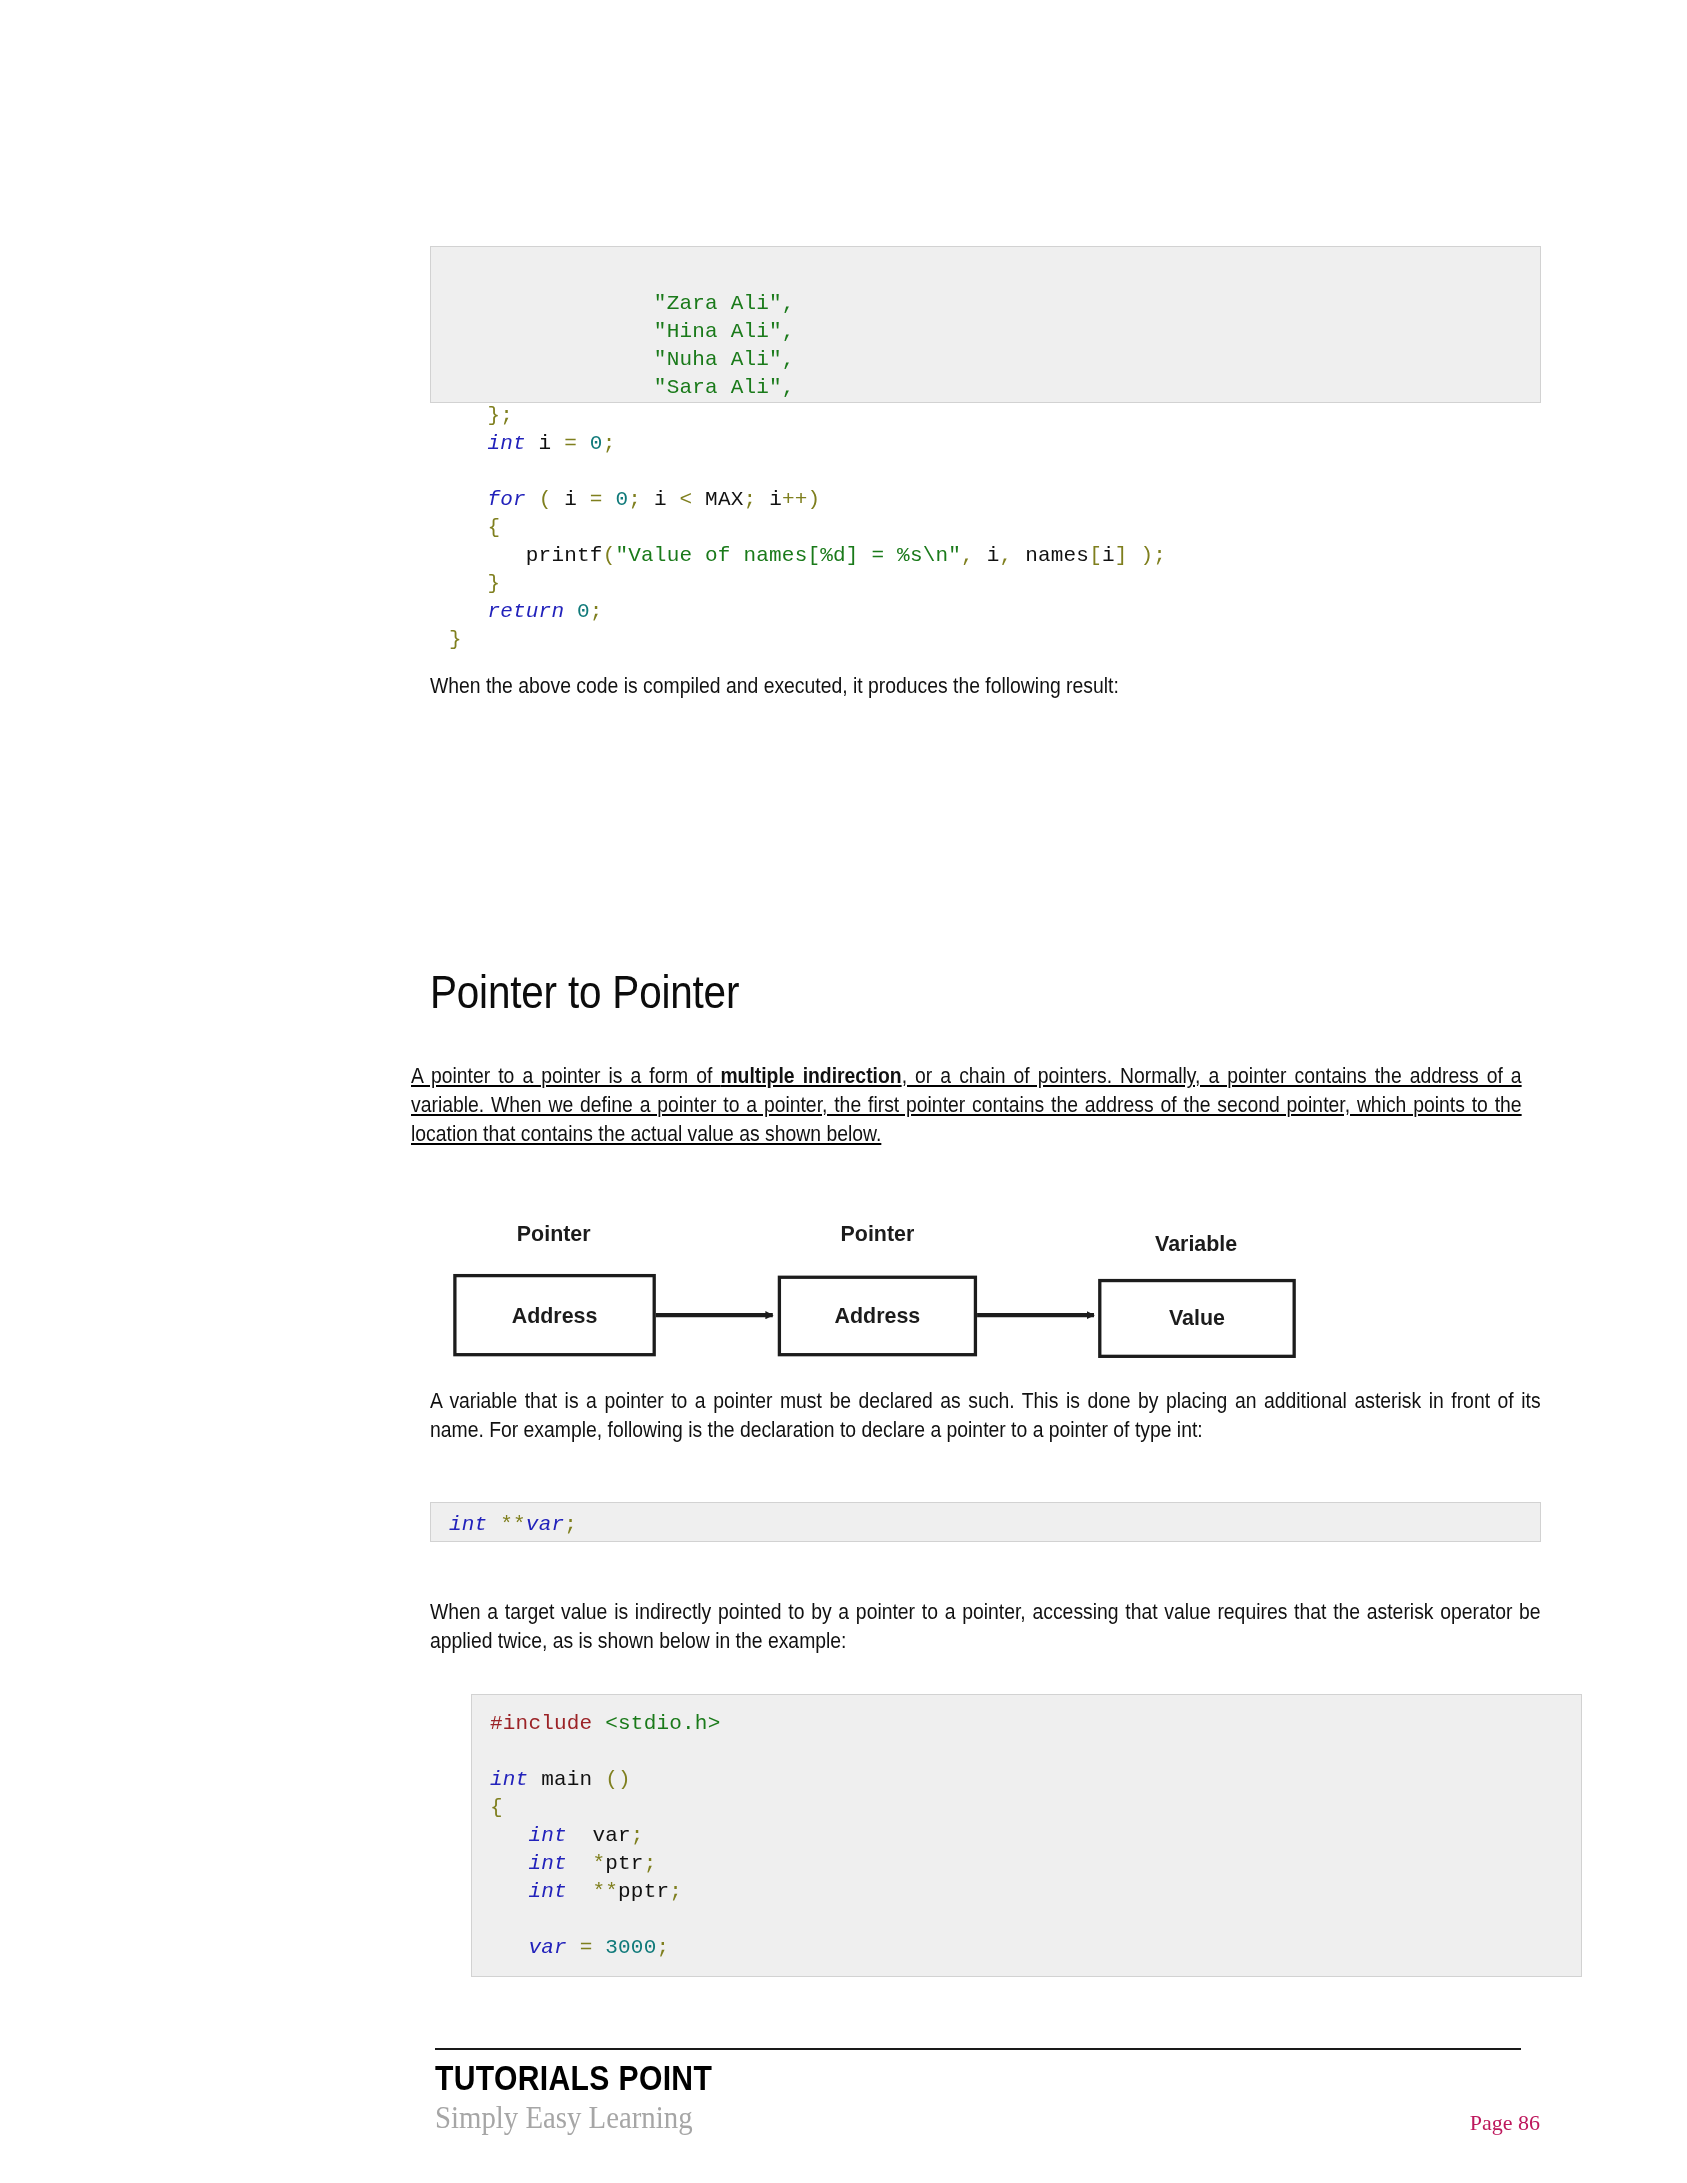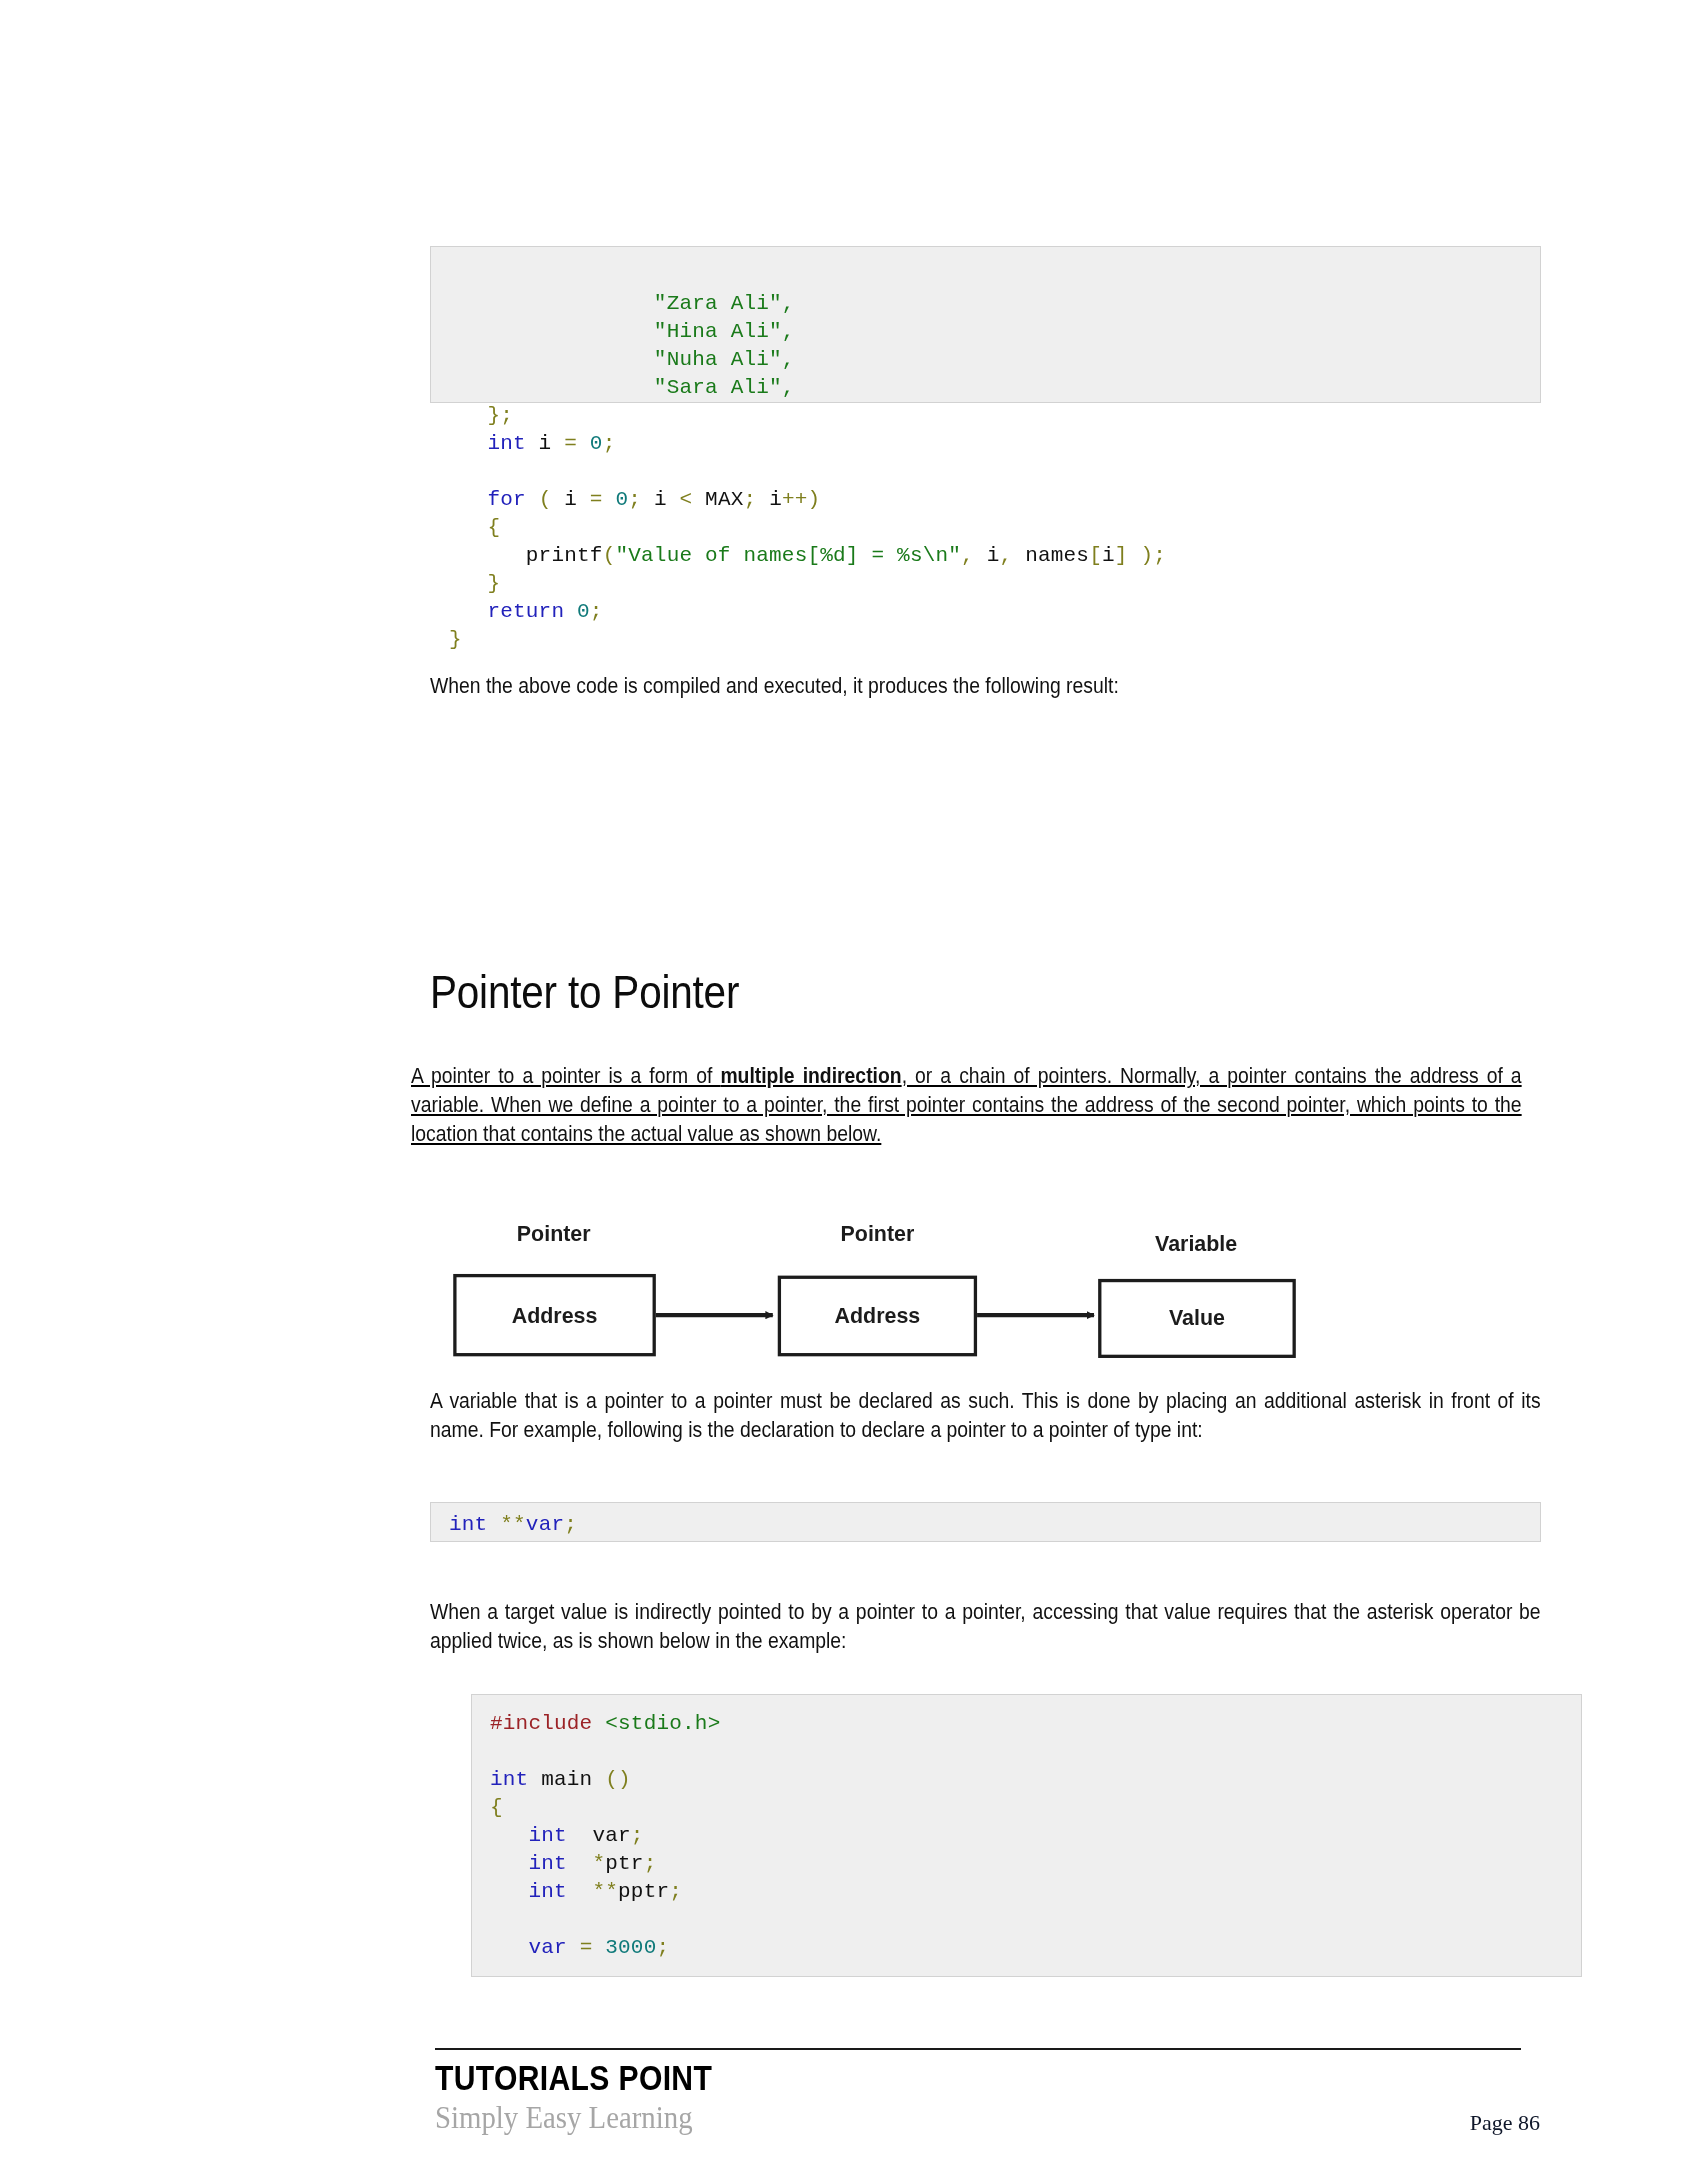--- a/index.html
+++ b/index.html
@@ -22,21 +22,21 @@
     border: 1.6px solid #d2d2d2;
     background: #efefef;
     font-family: "Liberation Mono", "DejaVu Sans Mono", monospace;
     font-size: 21px;
     line-height: 28px;
     color: #111111;
     padding: 15px 18px 16.5px 18px;
     white-space: pre;
     letter-spacing: 0.2px;
   }
-  .codeblock .kw   { color: #2222bb; }
+  .codeblock .kw   { color: #2222bb; font-style: italic; }
   .codeblock .str  { color: #1a7a1a; }
   .codeblock .num  { color: #107a7a; }
   .codeblock .pun  { color: #7f7f1e; }
   .codeblock .pre  { color: #9b2226; }
   .codeblock .inc  { color: #1a7a1a; }
   .codeblock .id   { color: #111111; }
 
   .outblock {
     box-sizing: border-box;
     border: 1.6px solid #d2d2d2;
@@ -118,21 +118,21 @@
     color: #a6a6a6;
     transform: scaleX(0.9);
     transform-origin: left top;
   }
   .pagenum {
     position: absolute;
     right: 147px;
     top: 2110px;
     font-family: "Liberation Serif", "DejaVu Serif", serif;
     font-size: 22px;
-    color: #0f172a;
+    color: #be185d;
   }
 </style>
 </head>
 <body>
 
 <div class="page">
 
   <div class="codeblock" style="position:absolute; left:430px; top:246px; width:1111px; height:157px;">
 <span class="str">                "Zara Ali",
                 "Hina Ali",

